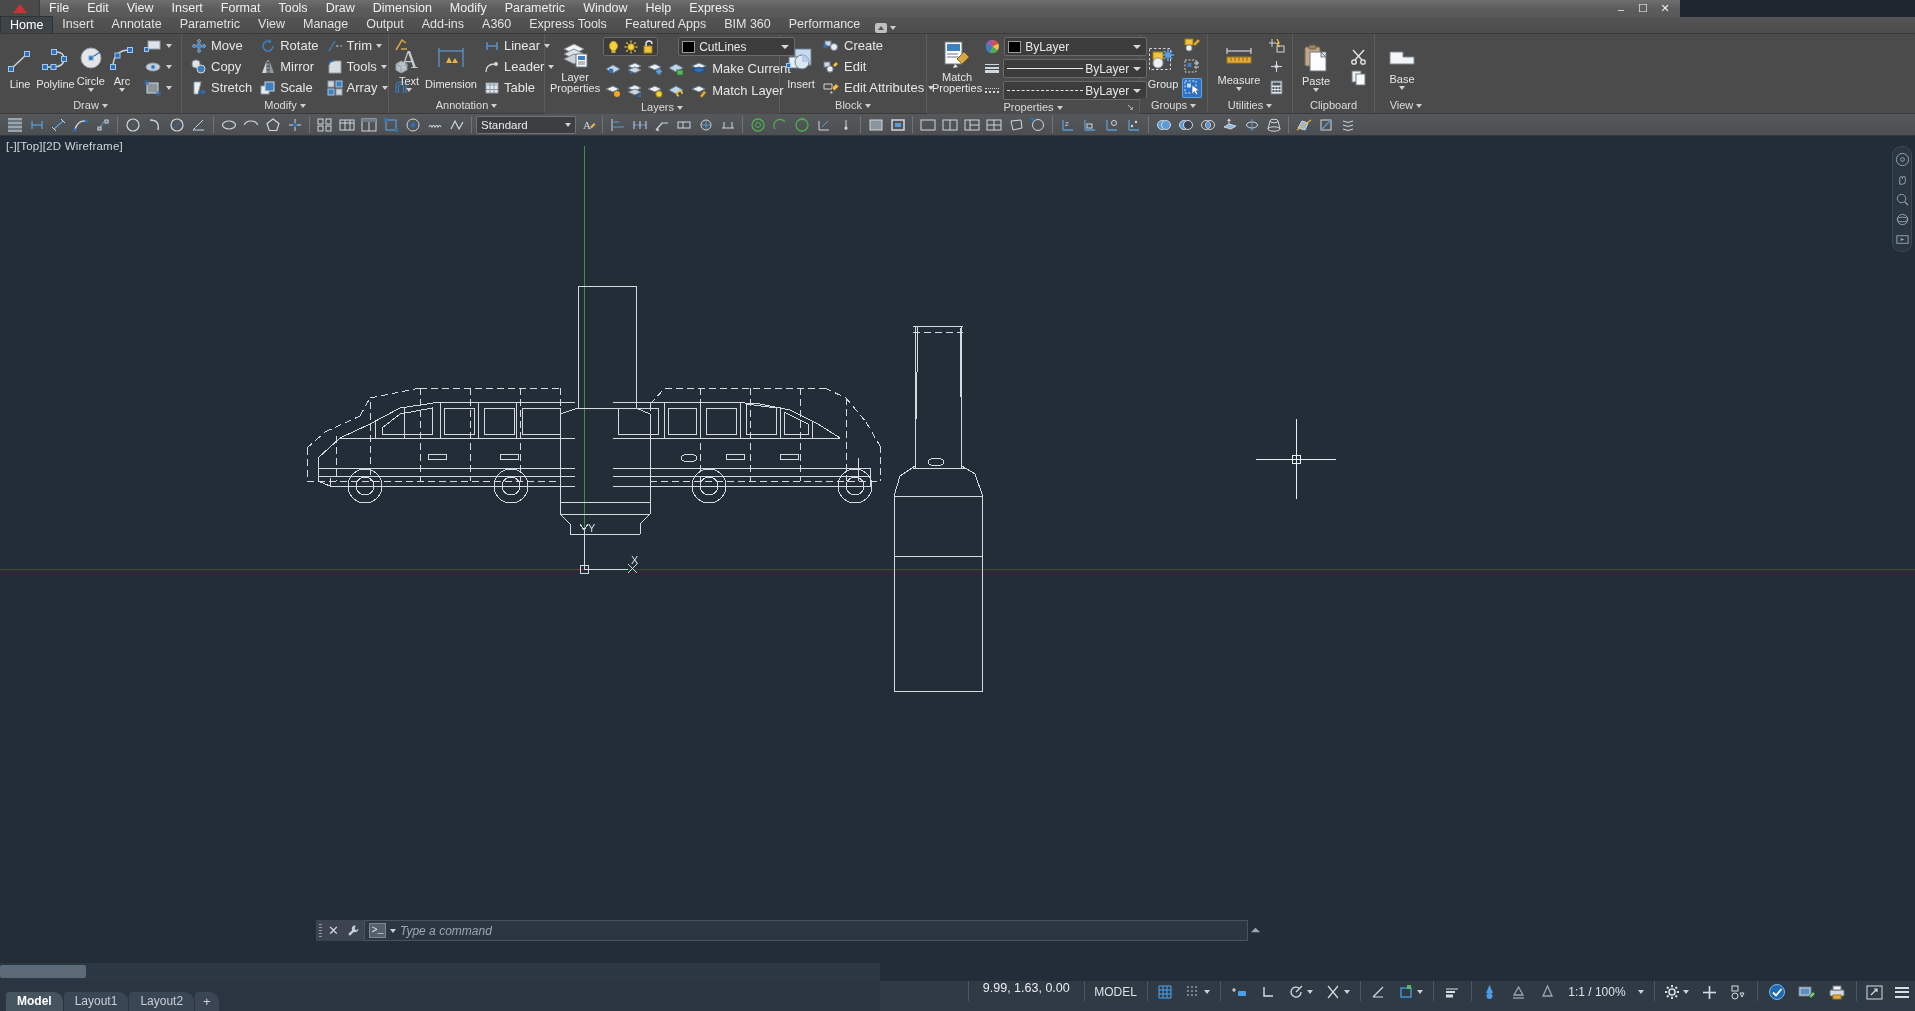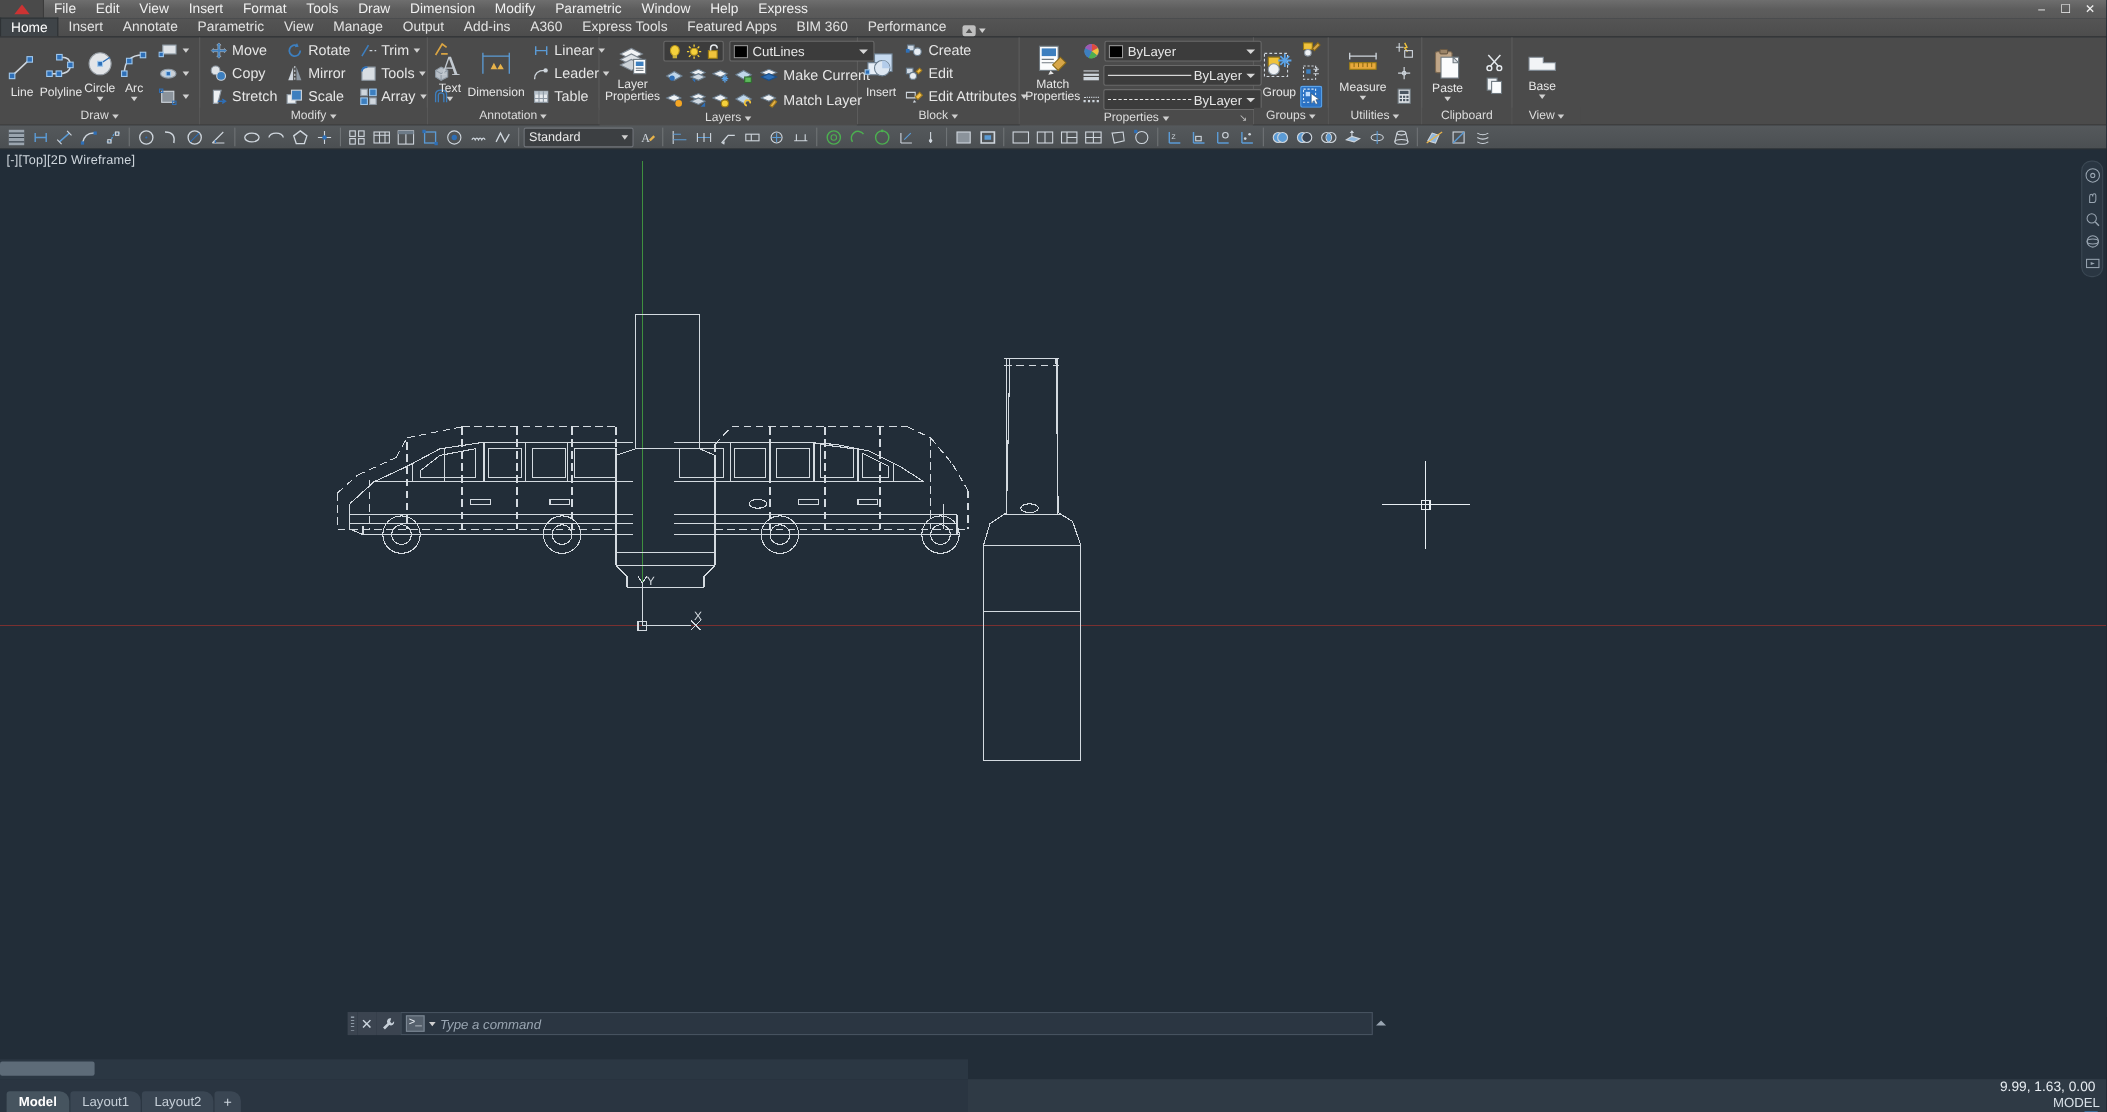--- a/index.html
+++ b/index.html
@@ -9,21 +9,21 @@
     background: #1e2730;
     font-family: "Liberation Sans", sans-serif;
     font-size: 12px;
     color: #d6d6d6;
     -webkit-font-smoothing: antialiased;
   }
   #app { position: relative; width: 1915px; height: 1011px; }
 
   
   .menubar {
-    position: absolute; left: 0; top: 0; width: 1915px; height: 17px;
+    position: absolute; left: 0; top: 0; width: 1680px; height: 17px;
     background: linear-gradient(to bottom, #6e6e6e 0%, #5d5d5d 50%, #585858 100%);
     display: flex; align-items: center;
   }
   .applogo {
     width: 40px; height: 17px; background: #4a4a4a;
     display: flex; align-items: center; justify-content: center;
     border-right: 1px solid #3b3b3b;
   }
   .applogo .tri { width: 0; height: 0; border-left: 7px solid transparent;
     border-right: 7px solid transparent; border-bottom: 9px solid #cc3333; }
@@ -183,22 +183,22 @@
     height: 19px; padding: 0 11px; line-height: 19px; font-size: 12px;
     color: #c6cfd8; background: #3a4653;
     border-radius: 3px 9px 0 0; cursor: default;
   }
   .ltab.active { background: #46545f; color: #ffffff; font-weight: bold; }
   .ltab.plus { padding: 0 8px; font-size: 13px; color:#cdd6df; background:#3a4653; }
 
   
   .statusbar {
     position: absolute; left: 880px; top: 981px; width: 1035px; height: 30px;
-    background: #2f3a45; display: flex; align-items: flex-end;
-    font-size: 12px; color: #d9e1e8; flex-direction: column;
+    background: #2f3a45; display: flex; align-items: flex-start;
+    font-size: 12px; color: #d9e1e8;
   }
   .sb-coord { padding: 0 10px; color:#e9eef3; white-space:nowrap; font-size:12.5px;}
   .sb-sep { width:1px; height:20px; background:#4a5661; margin: 0 4px; }
   .sb-item { padding: 0 6px; height: 22px; display:flex;align-items:center;gap:3px;
              border-radius:2px; white-space:nowrap; }
   .sb-caret { width:0;height:0;border-left:3.5px solid transparent;
               border-right:3.5px solid transparent;border-top:4px solid #c8d2da; }
   .sb-hamb { display:flex; flex-direction:column; gap:2.5px; }
   .sb-hamb i { display:block; width:14px; height:2px; background:#d5dde4; }
   .scroll-h {
@@ -496,21 +496,21 @@
             <path d="M4 19 L14 14 L24 19 L14 24z" fill="#cdd3d9" stroke="#7d8791"></path>
             <rect x="16" y="14" width="11" height="13" fill="#fbfcfd" stroke="#6f7980"></rect>
             <rect x="18" y="16" width="7" height="4" fill="#3d7fbf"></rect>
             <line x1="18" y1="22" x2="25" y2="22" stroke="#6f7980"></line>
             <line x1="18" y1="24" x2="25" y2="24" stroke="#6f7980"></line>
           </svg>
           <div class="lbl">Layer</div>
           <div class="lbl2">Properties</div>
         </div>
         <div style="display:flex;flex-direction:column;justify-content:center;gap:2px;flex:1">
-          <div style="display:flex;align-items:center;gap:5px;">
+          <div style="display:flex;align-items:center;gap:20px;">
             <div class="layer-state">
               <span style="display:flex">
                 <svg width="13" height="14" viewBox="0 0 13 14">
                     <ellipse cx="6.5" cy="6" rx="4" ry="4.7" fill="#f5d13c" stroke="#b8951c"></ellipse>
                     <rect x="4.5" y="10" width="4" height="3" fill="#c9b03a"></rect>
                   </svg>
               </span>
               <span style="display:flex">
                 <svg width="14" height="14" viewBox="0 0 14 14">
                     <circle cx="7" cy="7" r="3.2" fill="#f5d13c" stroke="#b8951c"></circle>

